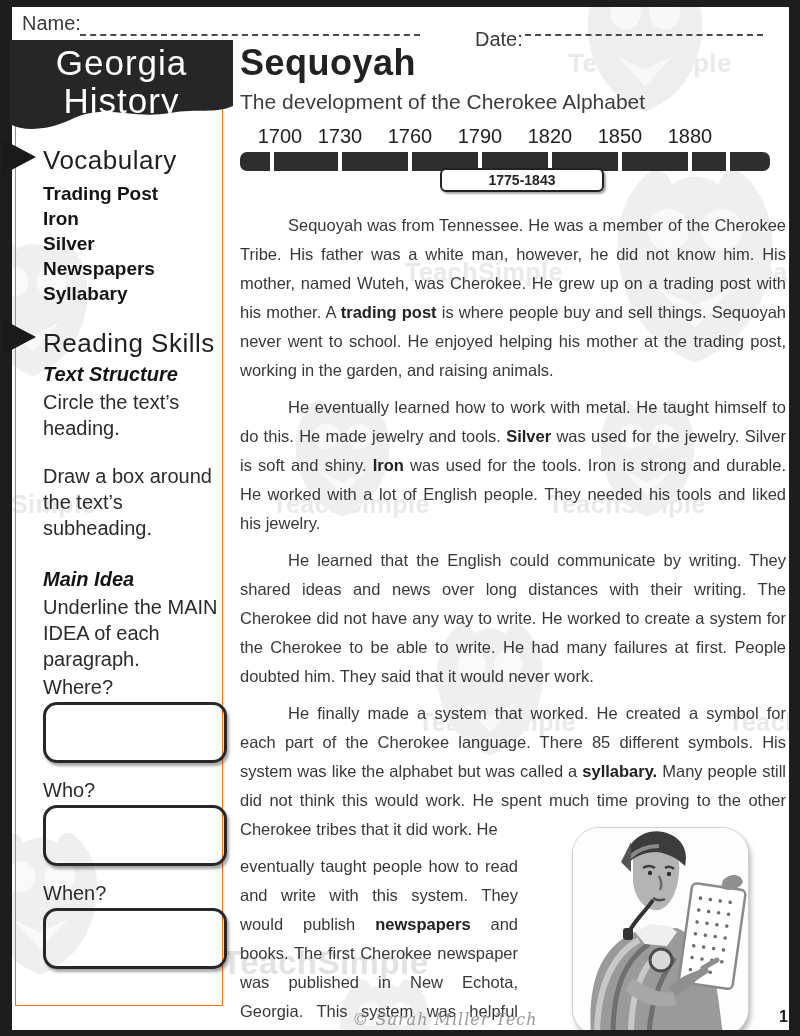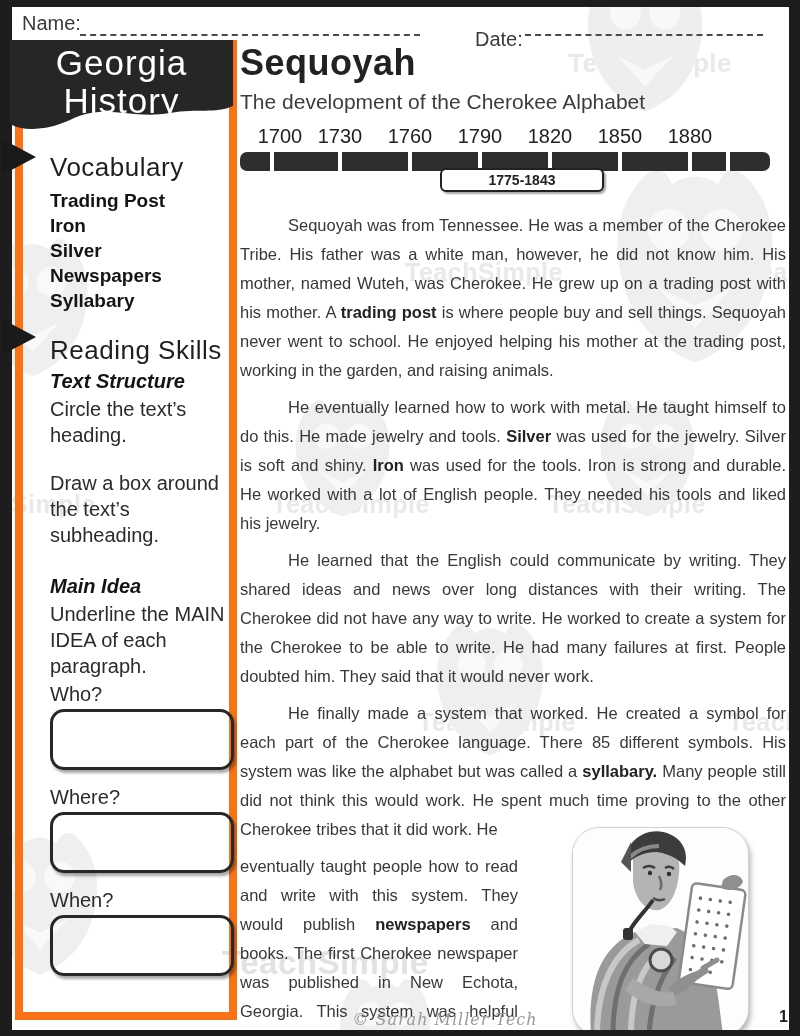--- a/index.html
+++ b/index.html
@@ -17,21 +17,21 @@
   .content{position:absolute;inset:0;z-index:1;}
   
   .hdr-label{position:absolute;font-size:20px;color:#3a3a3a;}
   .name-label{left:22px;top:12px;}
   .date-label{left:475px;top:28px;}
   .write-line{position:absolute;border-bottom:2px dashed #4a4a4a;height:24px;}
   .name-line{left:80px;top:10px;width:340px;}
   .date-line{left:525px;top:10px;width:238px;}
   
   .sidebar{position:absolute;left:15px;top:40px;width:206px;height:964px;
-           border:8px solid #f97316;background:transparent;z-index:1;}
+           border:1px solid #f97316;background:transparent;z-index:1;}
   .banner{position:absolute;left:10px;top:40px;width:223px;height:92px;z-index:2;}
   .banner svg{display:block;}
   .banner-text{position:absolute;left:0;top:4px;width:223px;text-align:center;color:#fff;
                font-size:35px;line-height:38px;letter-spacing:1px;}
   .arrow{position:absolute;left:2px;width:34px;height:36px;z-index:3;}
   .arrow svg{display:block;}
   .arrow-1{top:139px;} .arrow-2{top:319px;}
   .sb-content{position:absolute;left:27px;top:104px;width:184px;}
   .sb-heading{font-size:26px;color:#1f1f1f;letter-spacing:.5px;line-height:30px;}
   .sb-vocab-list{margin-top:6px;}
@@ -175,25 +175,25 @@
         <div>
 
         <div class="sb-instr">Circle the text’s heading.</div>
             <div class="sb-instr">Draw a box around the text’s subheading.</div>
           </div>
         <div class="sb-sub-title sb-mainidea-title">Main Idea</div>
         <div class="sb-instr">Underline the MAIN IDEA of each paragraph.</div>
         <div>
 
         <div class="kd-item">
+            <div class="kd-label">Where?</div>
+            <div class="kd-box"></div>
+          </div>
+            <div class="kd-item">
             <div class="kd-label">Who?</div>
-            <div class="kd-box"></div>
-          </div>
-            <div class="kd-item">
-            <div class="kd-label">Where?</div>
             <div class="kd-box"></div>
           </div>
             <div class="kd-item">
             <div class="kd-label">When?</div>
             <div class="kd-box"></div>
           </div>
           </div>
       </div>
     </div>
 

